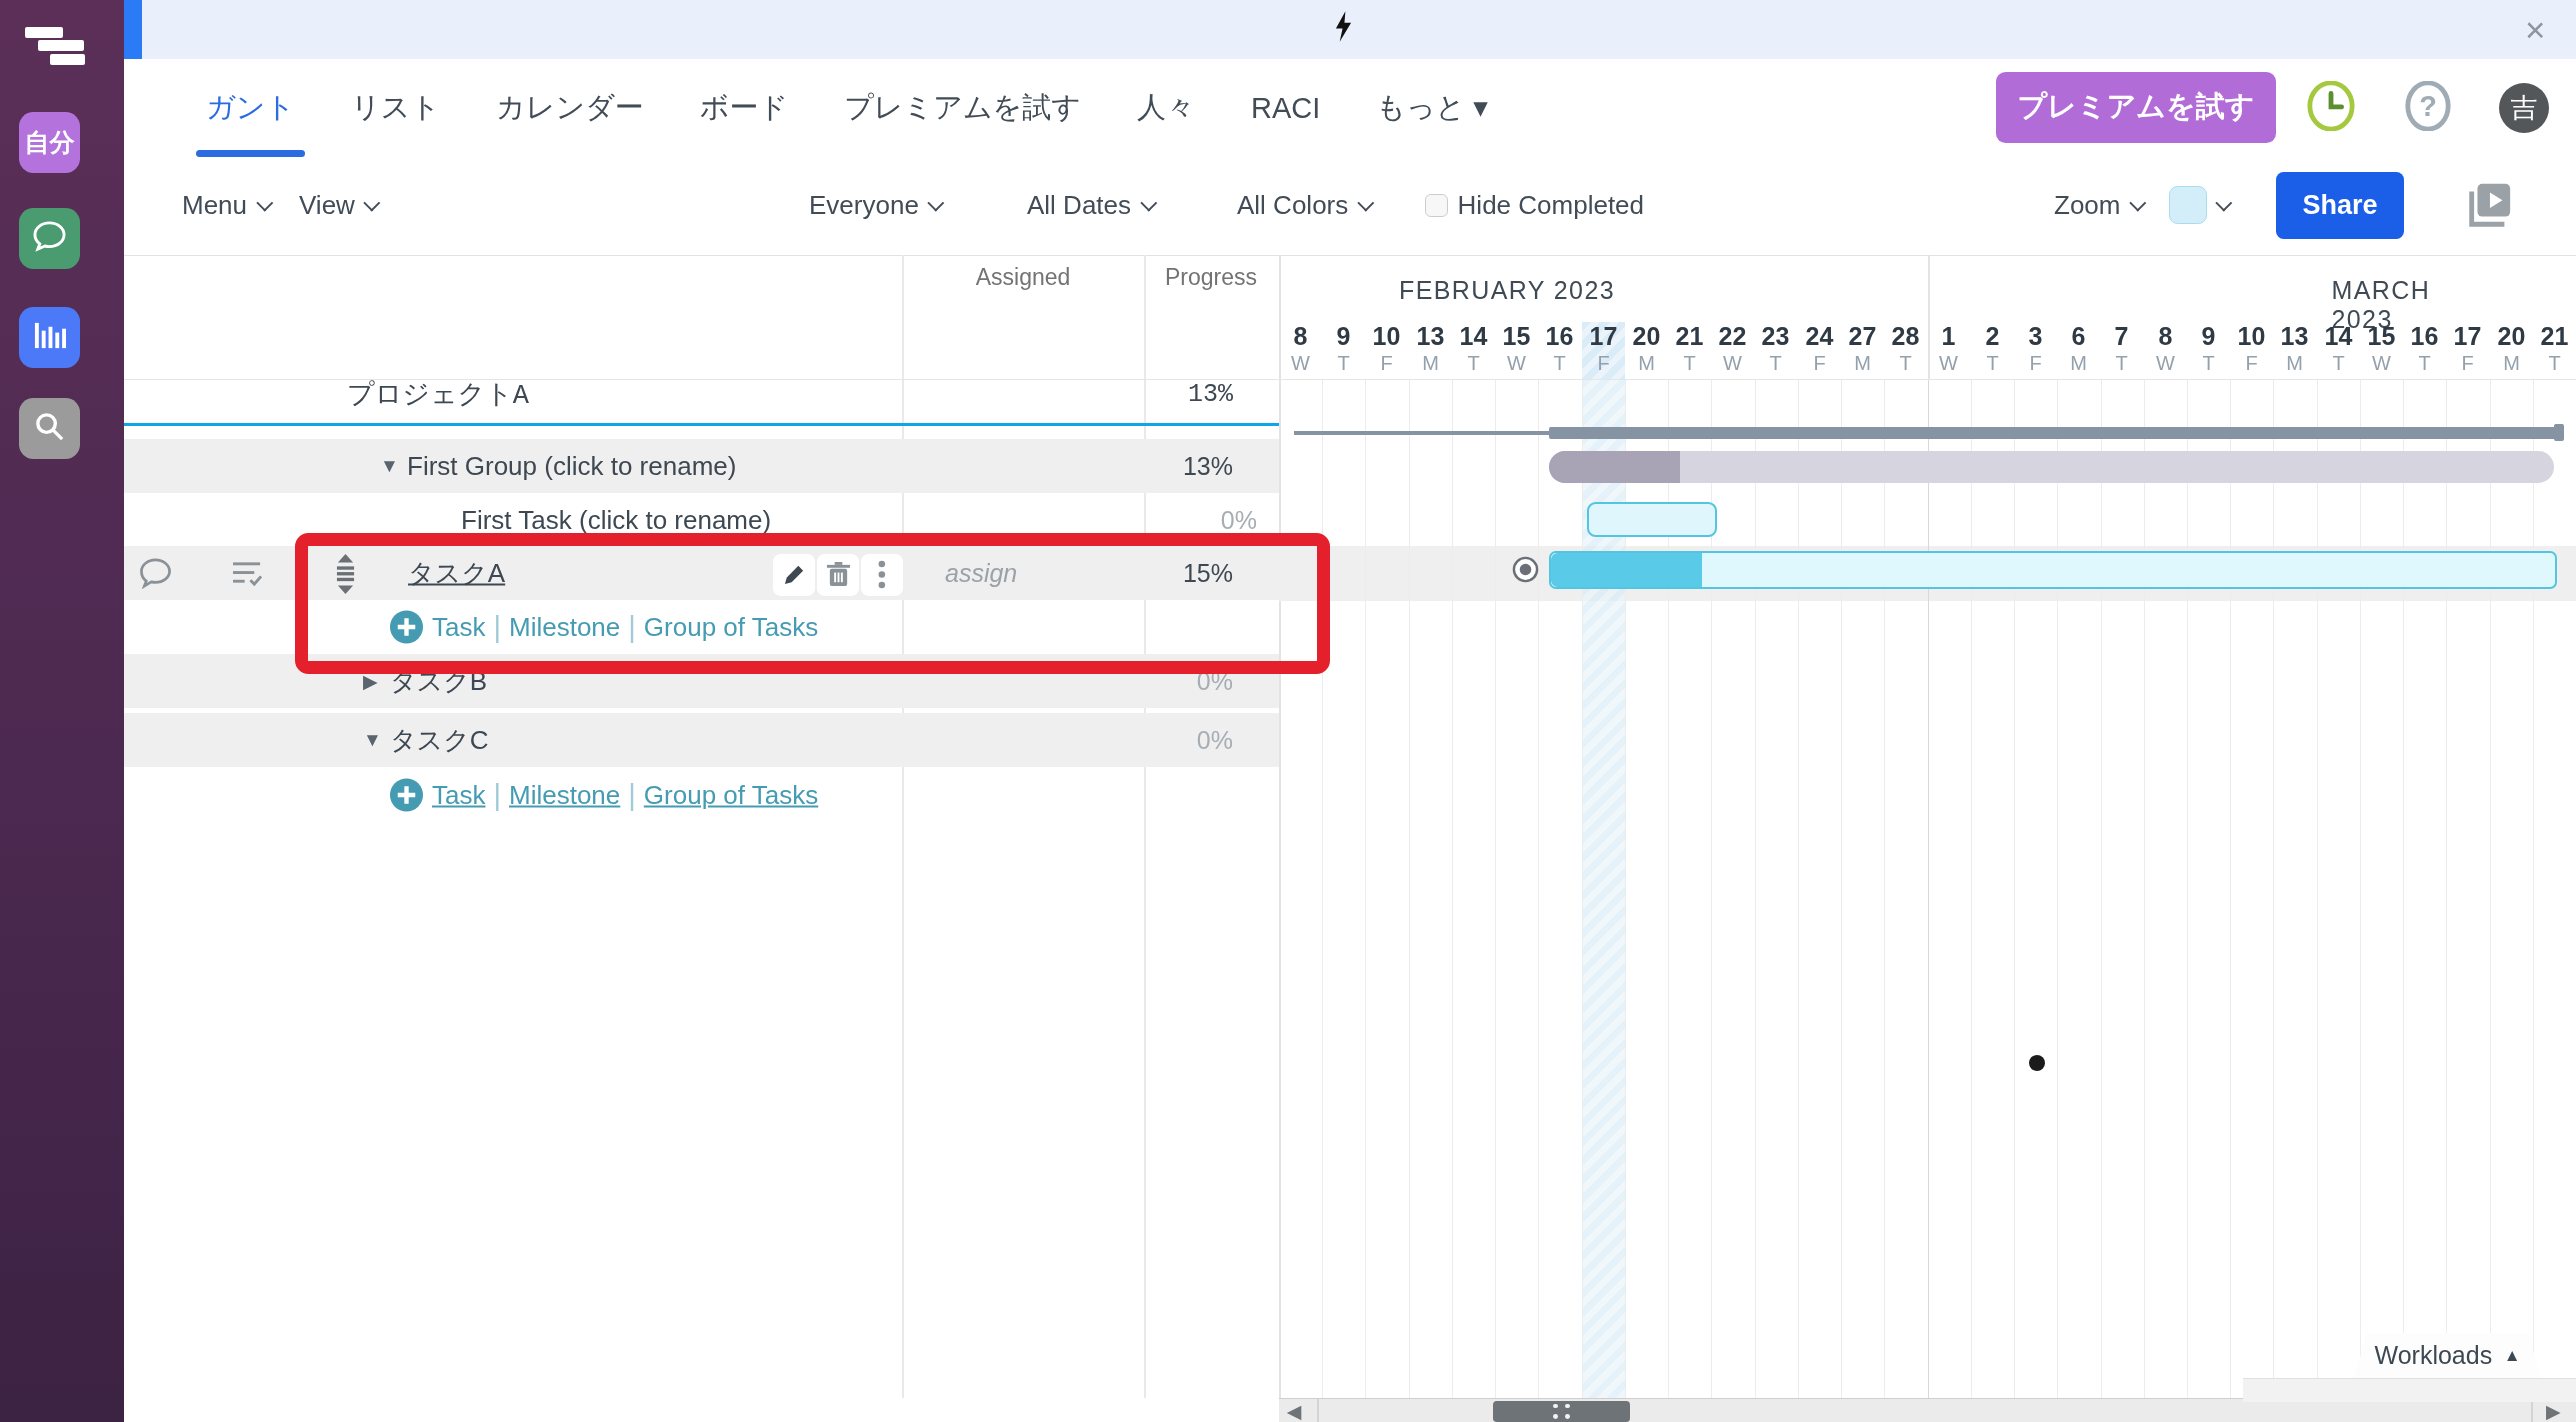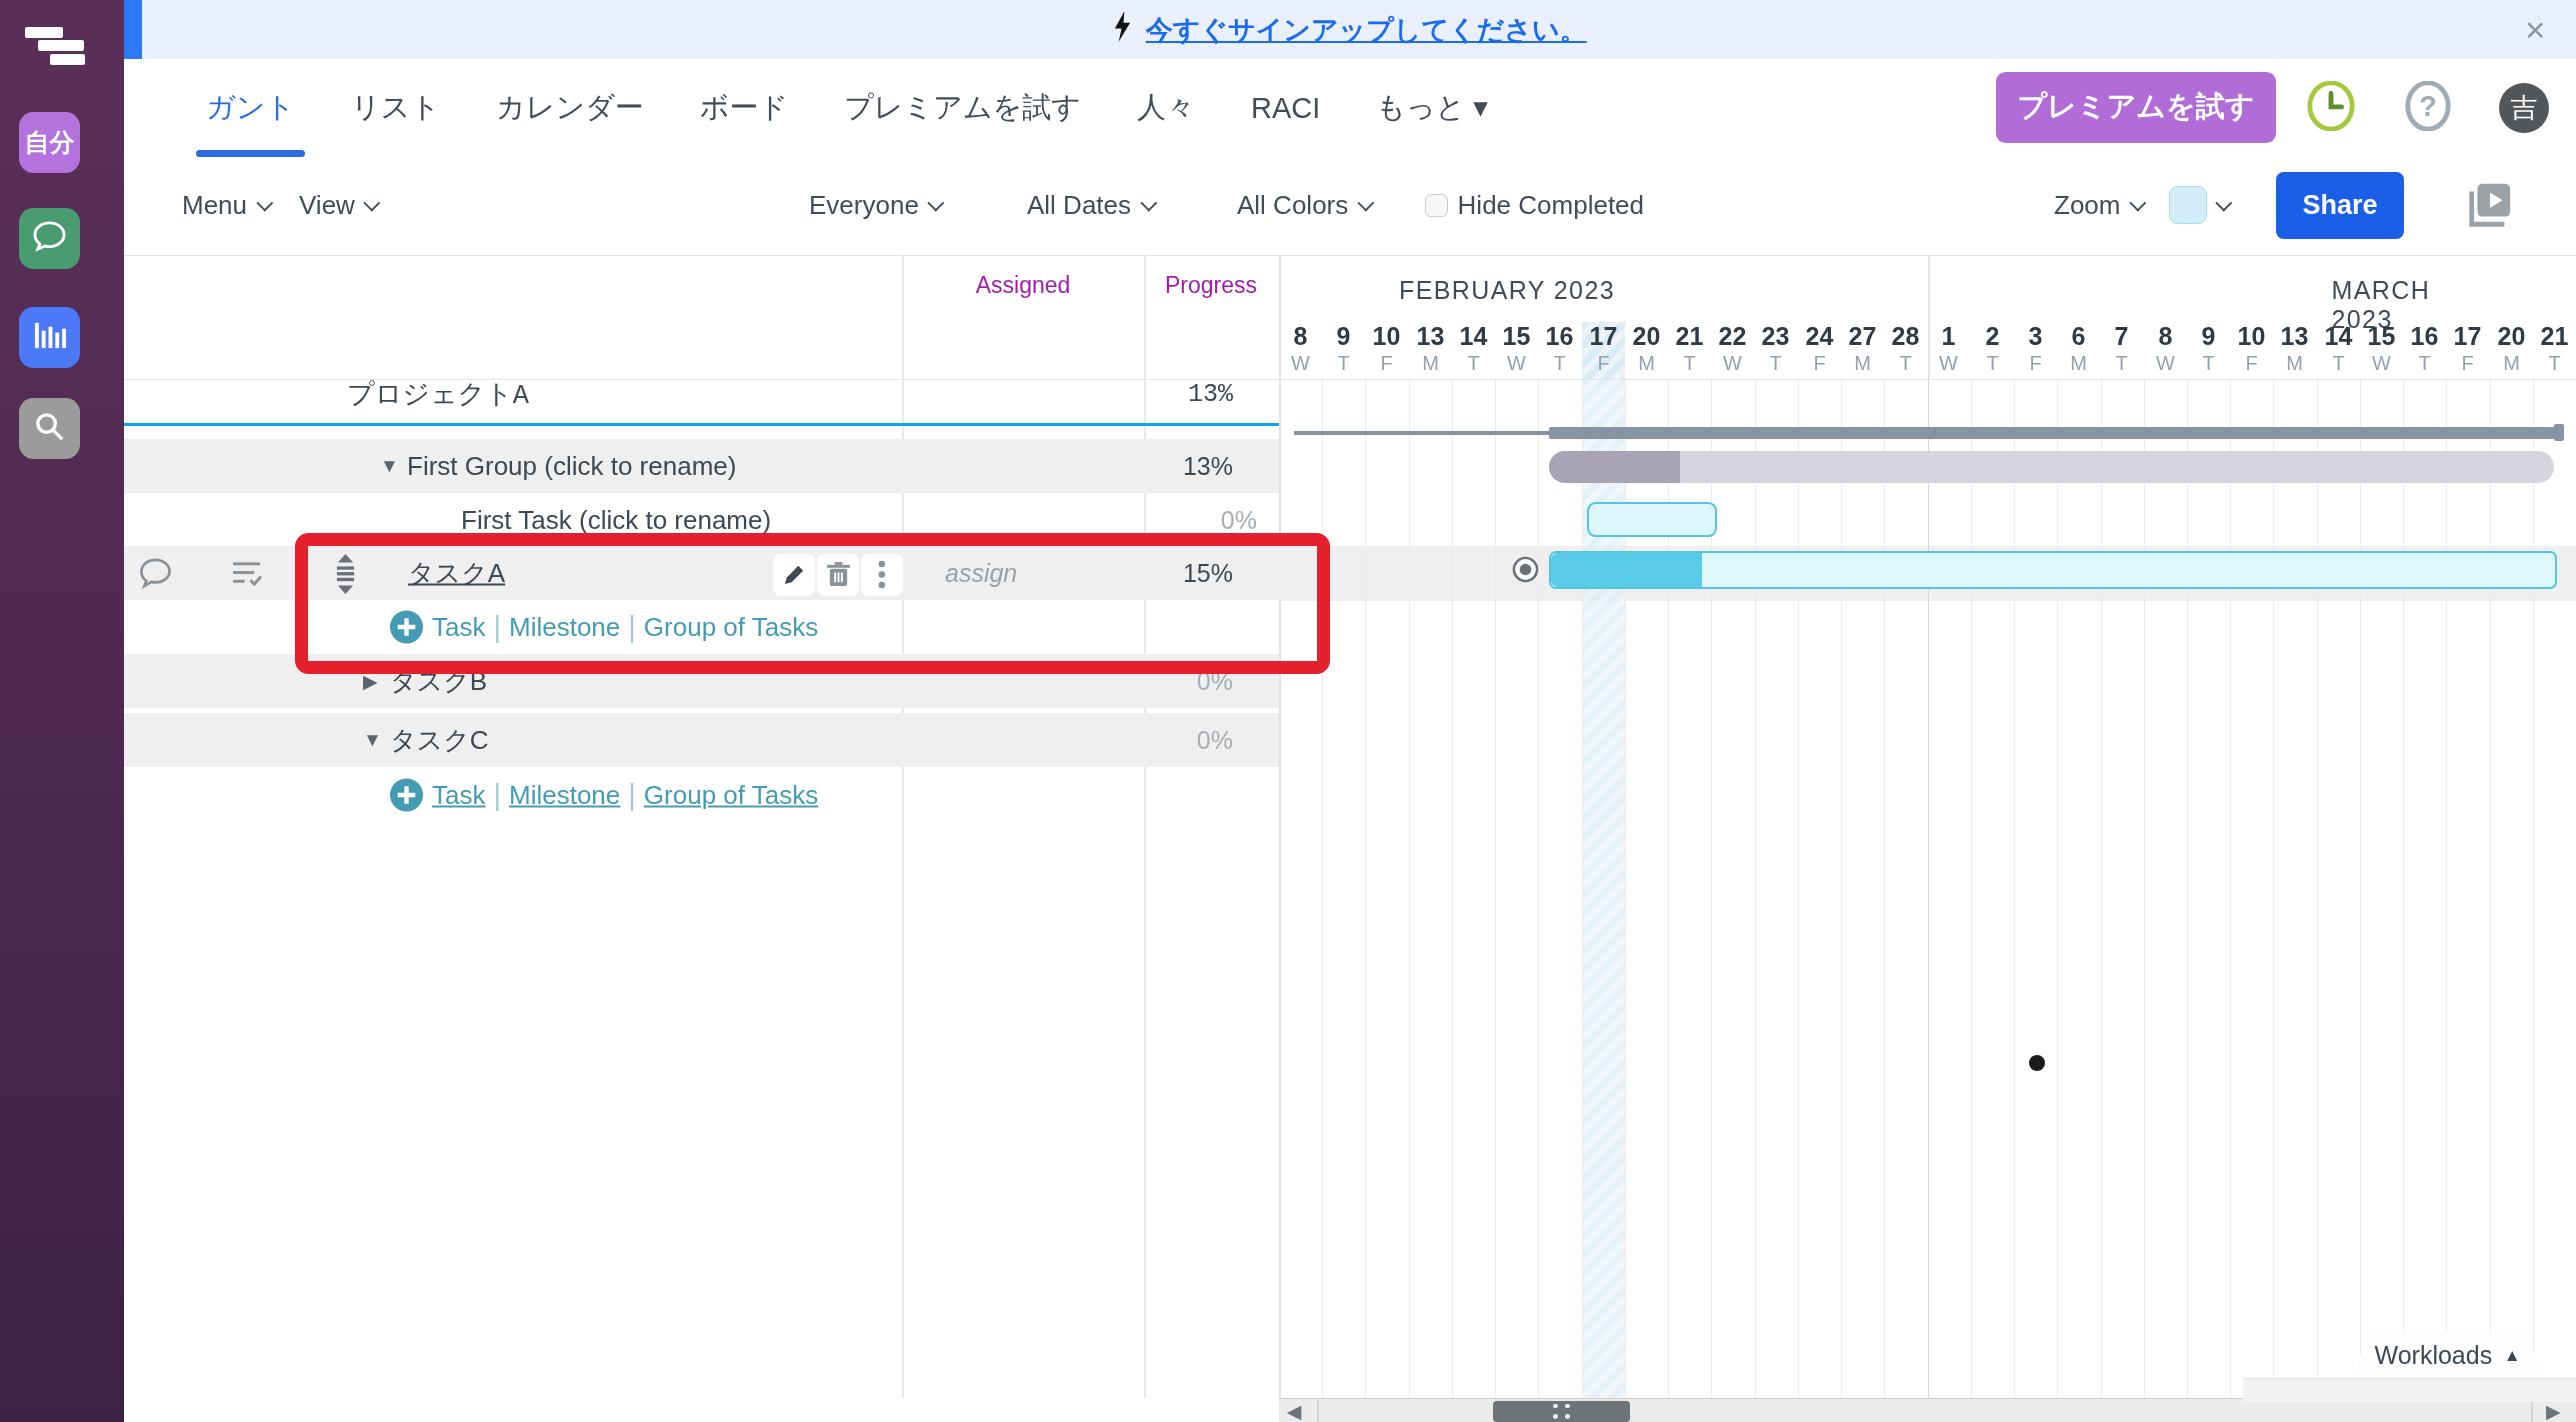--- a/index.html
+++ b/index.html
@@ -42,21 +42,21 @@
   .chev{width:17px;height:17px;display:inline-block;position:relative;top:-3.8px;}
   .chev::after{content:"";position:absolute;left:1.9px;top:3.8px;width:9.6px;height:9.6px;
      border-right:2.9px solid #414c57;border-bottom:2.9px solid #414c57;transform:rotate(45deg);}
   #hide-chk{width:21px;height:21px;border:1.9px solid #c8cdd2;border-radius:5.8px;background:#f7f7f7;}
   #zoom-swatch{width:36px;height:36px;border-radius:8.6px;background:#d3eef8;border:1.9px solid #aadcec;}
   #share-btn{left:2152px;top:15.3px;width:128px;height:67px;background:#1b5ee7;border-radius:7.7px;
     color:#fff;font-weight:bold;font-size:27px;display:flex;align-items:center;justify-content:center;cursor:pointer;}
 
   
   .vline{position:absolute;background:#e9e9e9;width:1.9px;}
-  #hdr-assigned,#hdr-progress{position:absolute;top:272px;font-size:23px;color:#a21caf;transform:translateX(-50%);}
+  #hdr-assigned,#hdr-progress{position:absolute;top:264px;font-size:23px;color:#737373;transform:translateX(-50%);}
   .month-label{position:absolute;top:276px;font-size:25px;letter-spacing:1.4px;color:#3f4a55;transform:translateX(-50%);}
   .day-cell{position:absolute;top:322px;height:58px;text-align:center;}
   .day-num{font-size:25px;font-weight:bold;color:#2f3a45;line-height:29px;}
   .day-wk{font-size:20px;color:#94a1ad;line-height:25px;}
   .today-bg{background:repeating-linear-gradient(135deg,#d9ecf7 0 6.7px,#eaf4fa 6.7px 13.4px);}
 
   
   .row{position:absolute;left:124px;width:1155px;}
   .row .name{position:absolute;font-size:26px;color:#3d4852;white-space:nowrap;top:50%;transform:translateY(-50%);}
   .row .pct{position:absolute;left:975px;width:134px;text-align:right;font-size:25px;color:#3d4852;
@@ -133,21 +133,20 @@
       </span>
     </div>
   </div>
 
   <div id="banner" class="abs">
     <span style="margin-right:13.4px;">
       <svg width="19" height="31" viewBox="0 0 20 32">
           <path d="M12 0 L2 18 h7 L6 32 L18 12 h-7 Z" fill="#111"></path>
         </svg>
     </span>
-    <a>今すぐサインアップしてください。</a>
   </div>
   <div id="banner-accent" class="abs"></div>
   <div id="banner-close" class="abs">×</div>
 
   <div id="nav" class="abs">
     <div id="tabs">
       <div class="tab active">
           <span>ガント</span>
         </div>
       <div class="tab">

